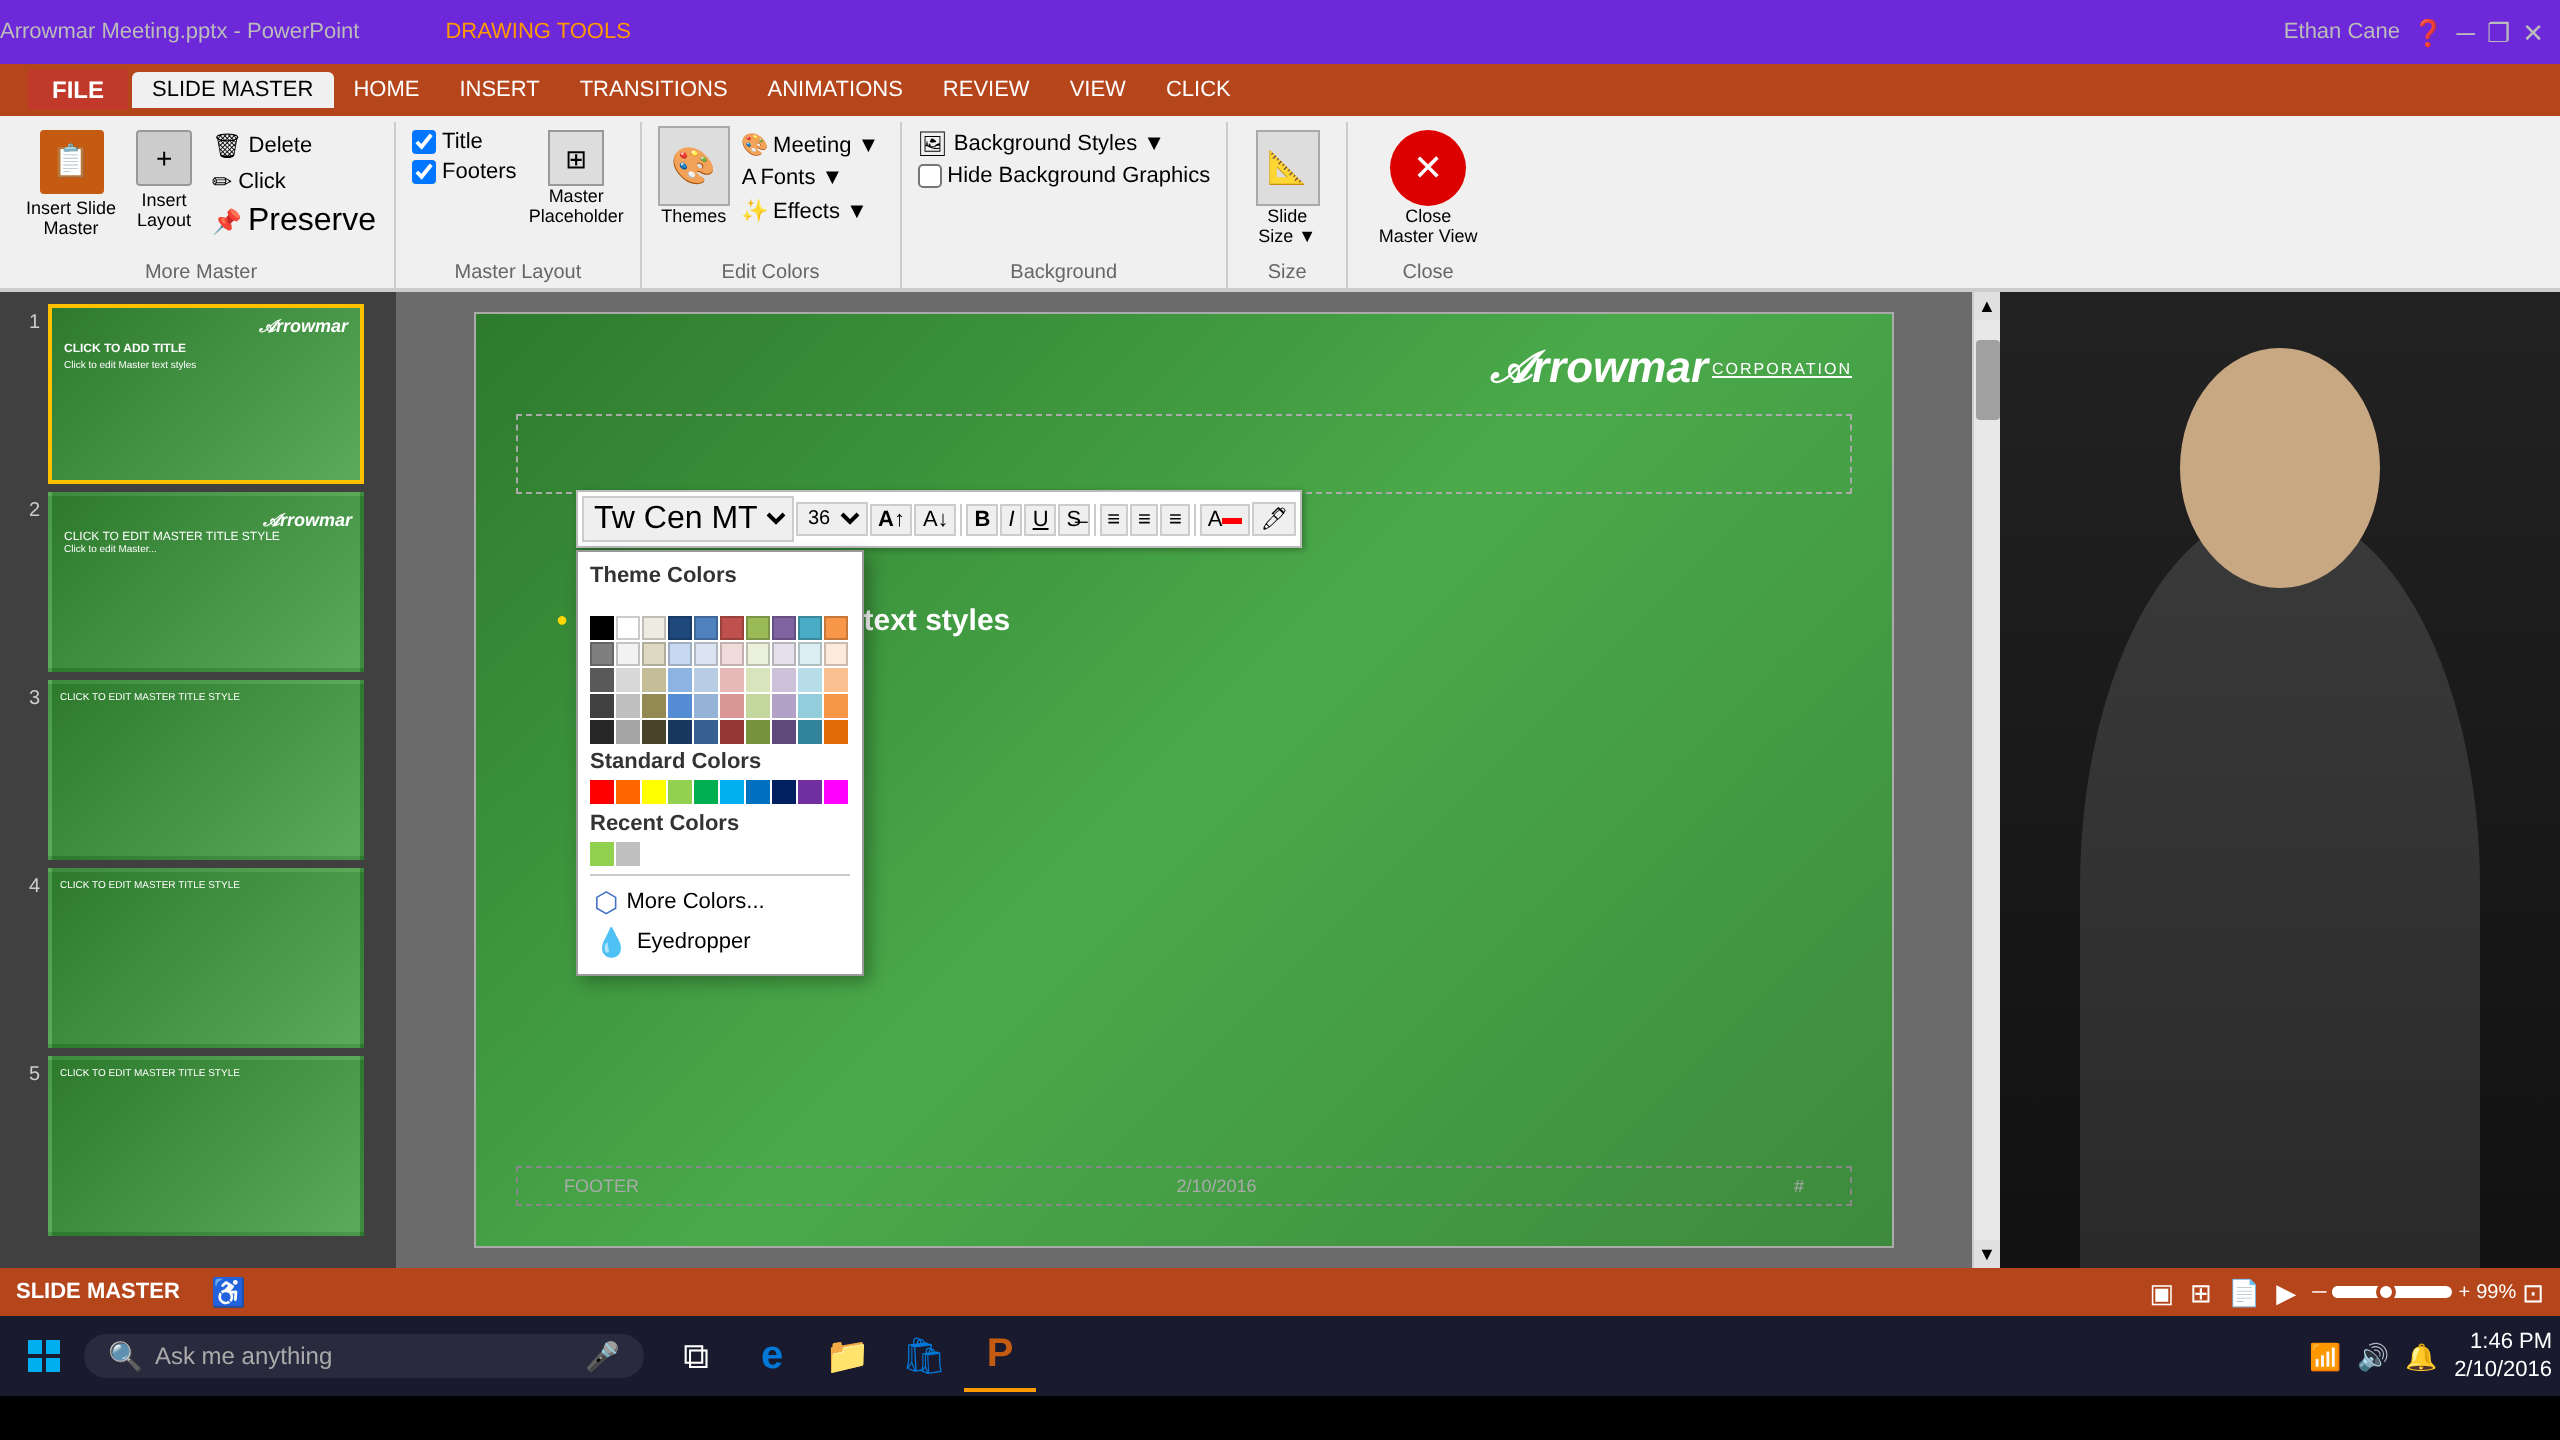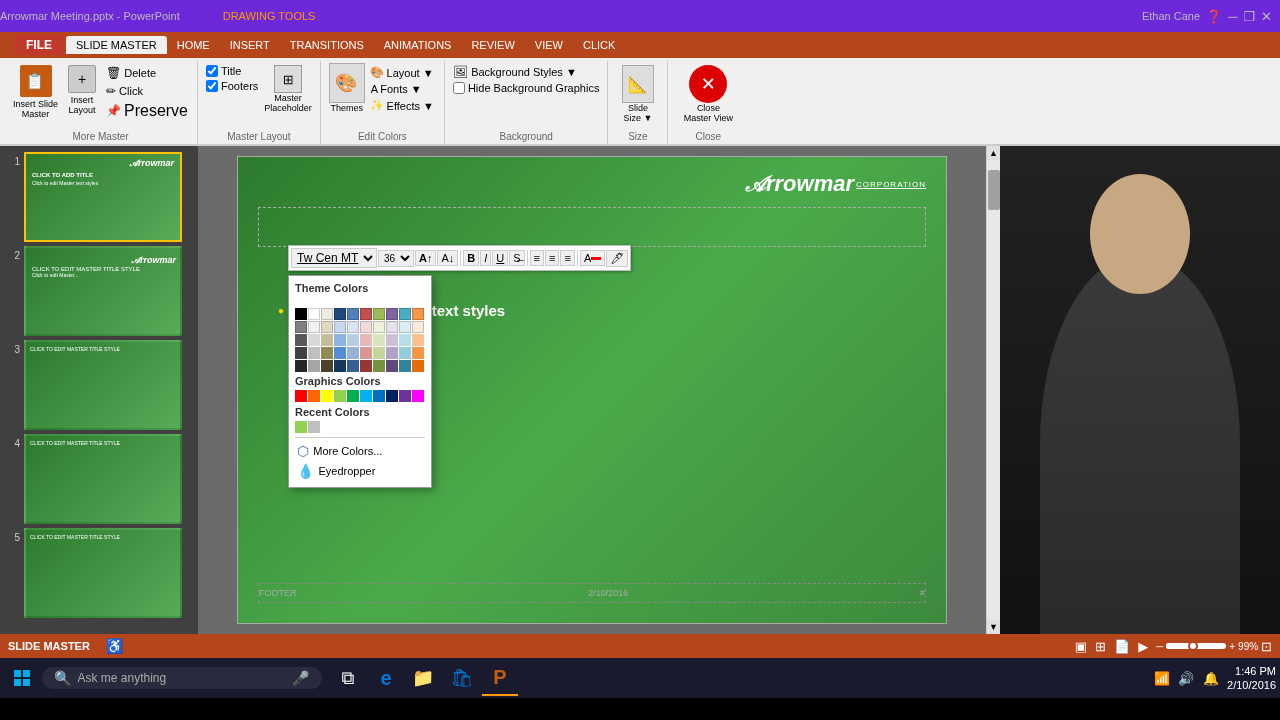--- a/index.html
+++ b/index.html
@@ -84,21 +84,21 @@
 
   <div style="display:flex;flex-direction:column;border-right:1px solid #ccc;padding:0 8px;min-width:120px;">
     <div style="display:flex;align-items:flex-start;gap:4px;flex:1;padding-top:2px;">
       <div style="display:flex;flex-direction:column;align-items:center;cursor:pointer;">
         <div style="width:36px;height:40px;background:#ddd;border:1px solid #aaa;display:flex;align-items:center;justify-content:center;font-size:18px;">🎨</div>
         <span style="font-size:9px;text-align:center;">Themes</span>
       </div>
       <div style="display:flex;flex-direction:column;gap:2px;padding-top:2px;">
         <div style="display:flex;align-items:center;gap:2px;cursor:pointer;padding:1px 2px;">
           <span style="font-size:11px;color:#333;">🎨</span>
-          <span style="font-size:11px;">Layout ▼</span>
+          <span style="font-size:11px;">Meeting ▼</span>
         </div>
         <div style="display:flex;align-items:center;gap:2px;cursor:pointer;padding:1px 2px;">
           <span style="font-size:11px;">A</span>
           <span style="font-size:11px;">Fonts ▼</span>
         </div>
         <div style="display:flex;align-items:center;gap:2px;cursor:pointer;padding:1px 2px;">
           <span style="font-size:11px;">✨</span>
           <span style="font-size:11px;">Effects ▼</span>
         </div>
       </div>
@@ -201,21 +201,21 @@
           <span style="color:#fff;font-size:22px;font-style:italic;font-weight:bold;">𝒜rrowmar</span>
           <div style="display:flex;flex-direction:column;">
             <span style="color:#fff;font-size:8px;letter-spacing:1px;text-decoration:underline;">CORPORATION</span>
           </div>
         </div>
 
         <div style="position:absolute;top:50px;left:20px;right:20px;height:40px;border:1px dashed #aaa;display:flex;align-items:center;padding:0 10px;">
         </div>
 
         <div style="position:absolute;top:88px;left:50px;display:flex;align-items:center;gap:1px;background:#fff;border:1px solid #bbb;padding:2px;box-shadow:1px 1px 3px rgba(0,0,0,0.3);z-index:50;">
-          <select style="font-size:12px;border:1px solid #ccc;padding:1px;text-decoration:underline;">
+          <select style="font-size:16px;border:1px solid #ccc;padding:1px;">
             <option>Tw Cen MT</option>
           </select>
           <select style="font-size:10px;border:1px solid #ccc;padding:1px;width:36px;">
             <option>36</option>
           </select>
           <button style="font-size:11px;padding:1px 3px;cursor:pointer;font-weight:bold;border:1px solid #ccc;">A↑</button>
           <button style="font-size:11px;padding:1px 3px;cursor:pointer;border:1px solid #ccc;">A↓</button>
           <div style="width:1px;height:16px;background:#ccc;margin:0 1px;"></div>
           <button style="font-size:11px;padding:1px 3px;cursor:pointer;font-weight:bold;border:1px solid #ccc;">B</button>
           <button style="font-size:11px;padding:1px 3px;cursor:pointer;font-style:italic;border:1px solid #ccc;">I</button>
@@ -287,21 +287,21 @@
             <div style="width:12px;height:12px;background:#494429;cursor:pointer;"></div>
             <div style="width:12px;height:12px;background:#17375E;cursor:pointer;"></div>
             <div style="width:12px;height:12px;background:#366092;cursor:pointer;"></div>
             <div style="width:12px;height:12px;background:#953734;cursor:pointer;"></div>
             <div style="width:12px;height:12px;background:#76923C;cursor:pointer;"></div>
             <div style="width:12px;height:12px;background:#5F497A;cursor:pointer;"></div>
             <div style="width:12px;height:12px;background:#31849B;cursor:pointer;"></div>
             <div style="width:12px;height:12px;background:#E36C09;cursor:pointer;"></div>
           </div>
 
-          <div style="font-size:11px;font-weight:bold;margin-bottom:3px;color:#333;">Graphics Colors</div>
+          <div style="font-size:11px;font-weight:bold;margin-bottom:3px;color:#333;">Standard Colors</div>
           <div style="display:flex;gap:1px;margin-bottom:4px;">
             <div style="width:12px;height:12px;background:#FF0000;cursor:pointer;"></div>
             <div style="width:12px;height:12px;background:#FF6600;cursor:pointer;"></div>
             <div style="width:12px;height:12px;background:#FFFF00;cursor:pointer;"></div>
             <div style="width:12px;height:12px;background:#92D050;cursor:pointer;"></div>
             <div style="width:12px;height:12px;background:#00B050;cursor:pointer;"></div>
             <div style="width:12px;height:12px;background:#00B0F0;cursor:pointer;"></div>
             <div style="width:12px;height:12px;background:#0070C0;cursor:pointer;"></div>
             <div style="width:12px;height:12px;background:#002060;cursor:pointer;"></div>
             <div style="width:12px;height:12px;background:#7030A0;cursor:pointer;"></div>
@@ -351,21 +351,21 @@
                   <div style="display:flex;align-items:center;gap:6px;">
                     <span style="color:#ffd700;font-size:6px;">●</span>
                     <span style="color:#fff;font-size:9px;">Fifth level</span>
                   </div>
                 </div>
               </div>
             </div>
           </div>
         </div>
 
-        <div style="position:absolute;bottom:20px;left:20px;right:20px;height:20px;border:1px dashed #888;display:flex;align-items:center;justify-content:space-between;padding:0 0;">
+        <div style="position:absolute;bottom:20px;left:20px;right:20px;height:20px;border:1px dashed #888;display:flex;align-items:center;justify-content:space-between;padding:0 23px;">
           <span style="color:#aaa;font-size:9px;">FOOTER</span>
           <span style="color:#aaa;font-size:9px;">2/10/2016</span>
           <span style="color:#aaa;font-size:9px;">#</span>
         </div>
       </div>
     </div>
 
     <div style="width:14px;background:#e0e0e0;display:flex;flex-direction:column;border-left:1px solid #ccc;flex-shrink:0;">
       <div style="height:14px;display:flex;align-items:center;justify-content:center;cursor:pointer;font-size:9px;">▲</div>
       <div style="flex:1;background:#e8e8e8;position:relative;">

